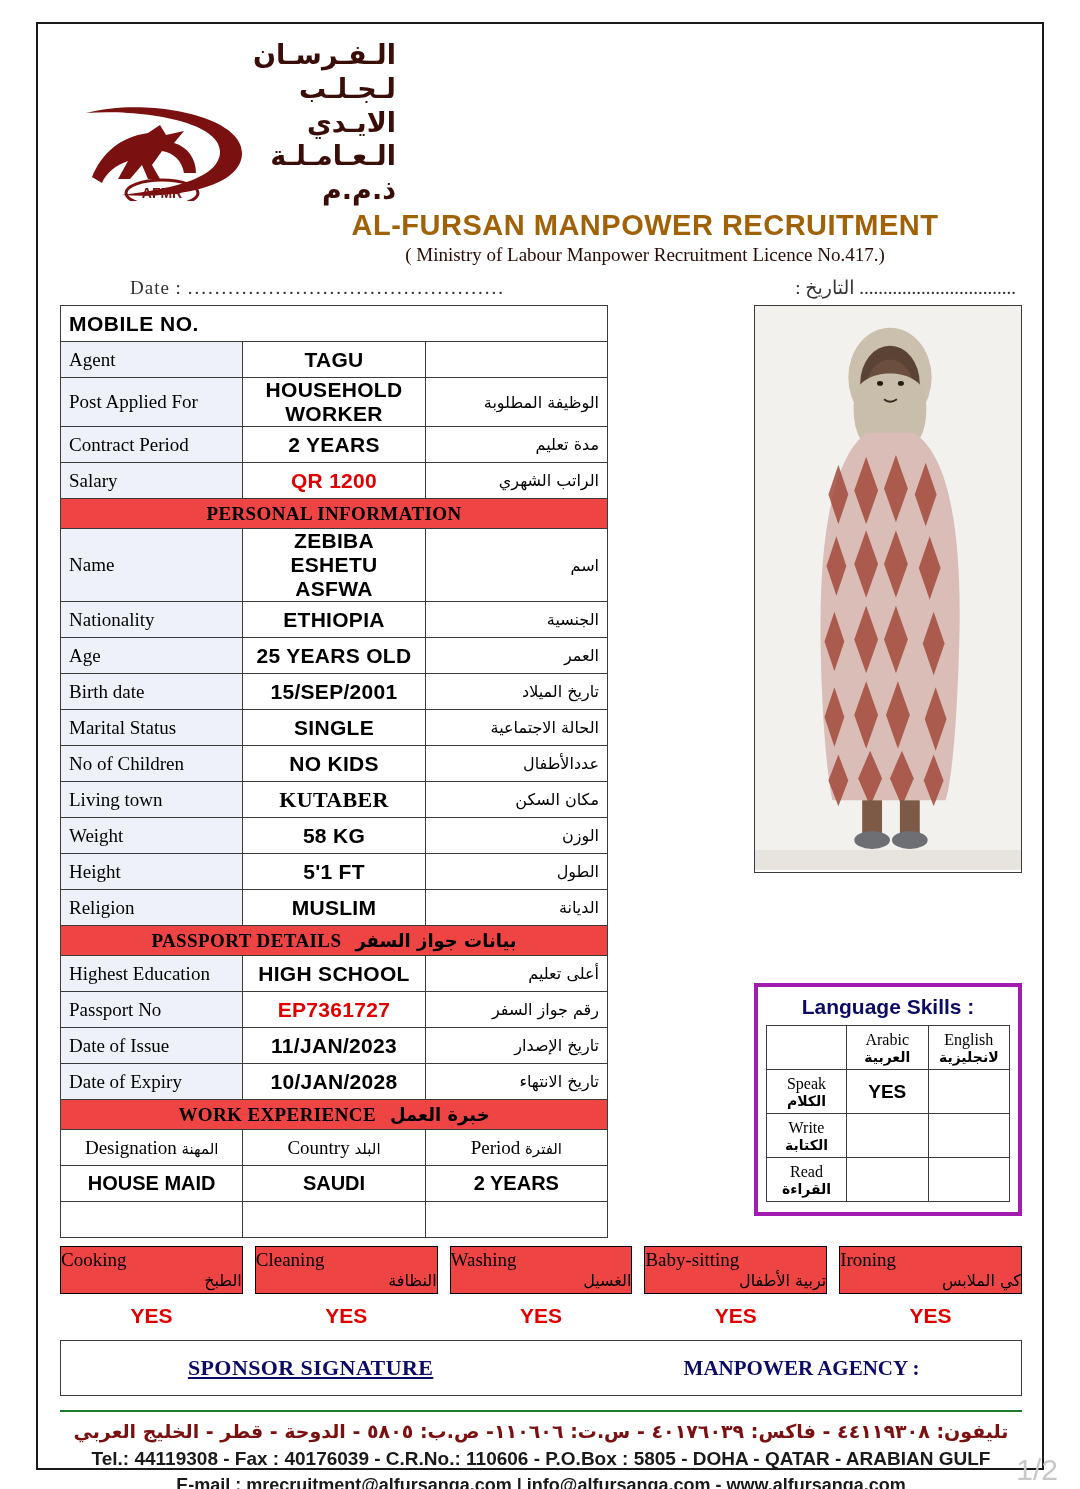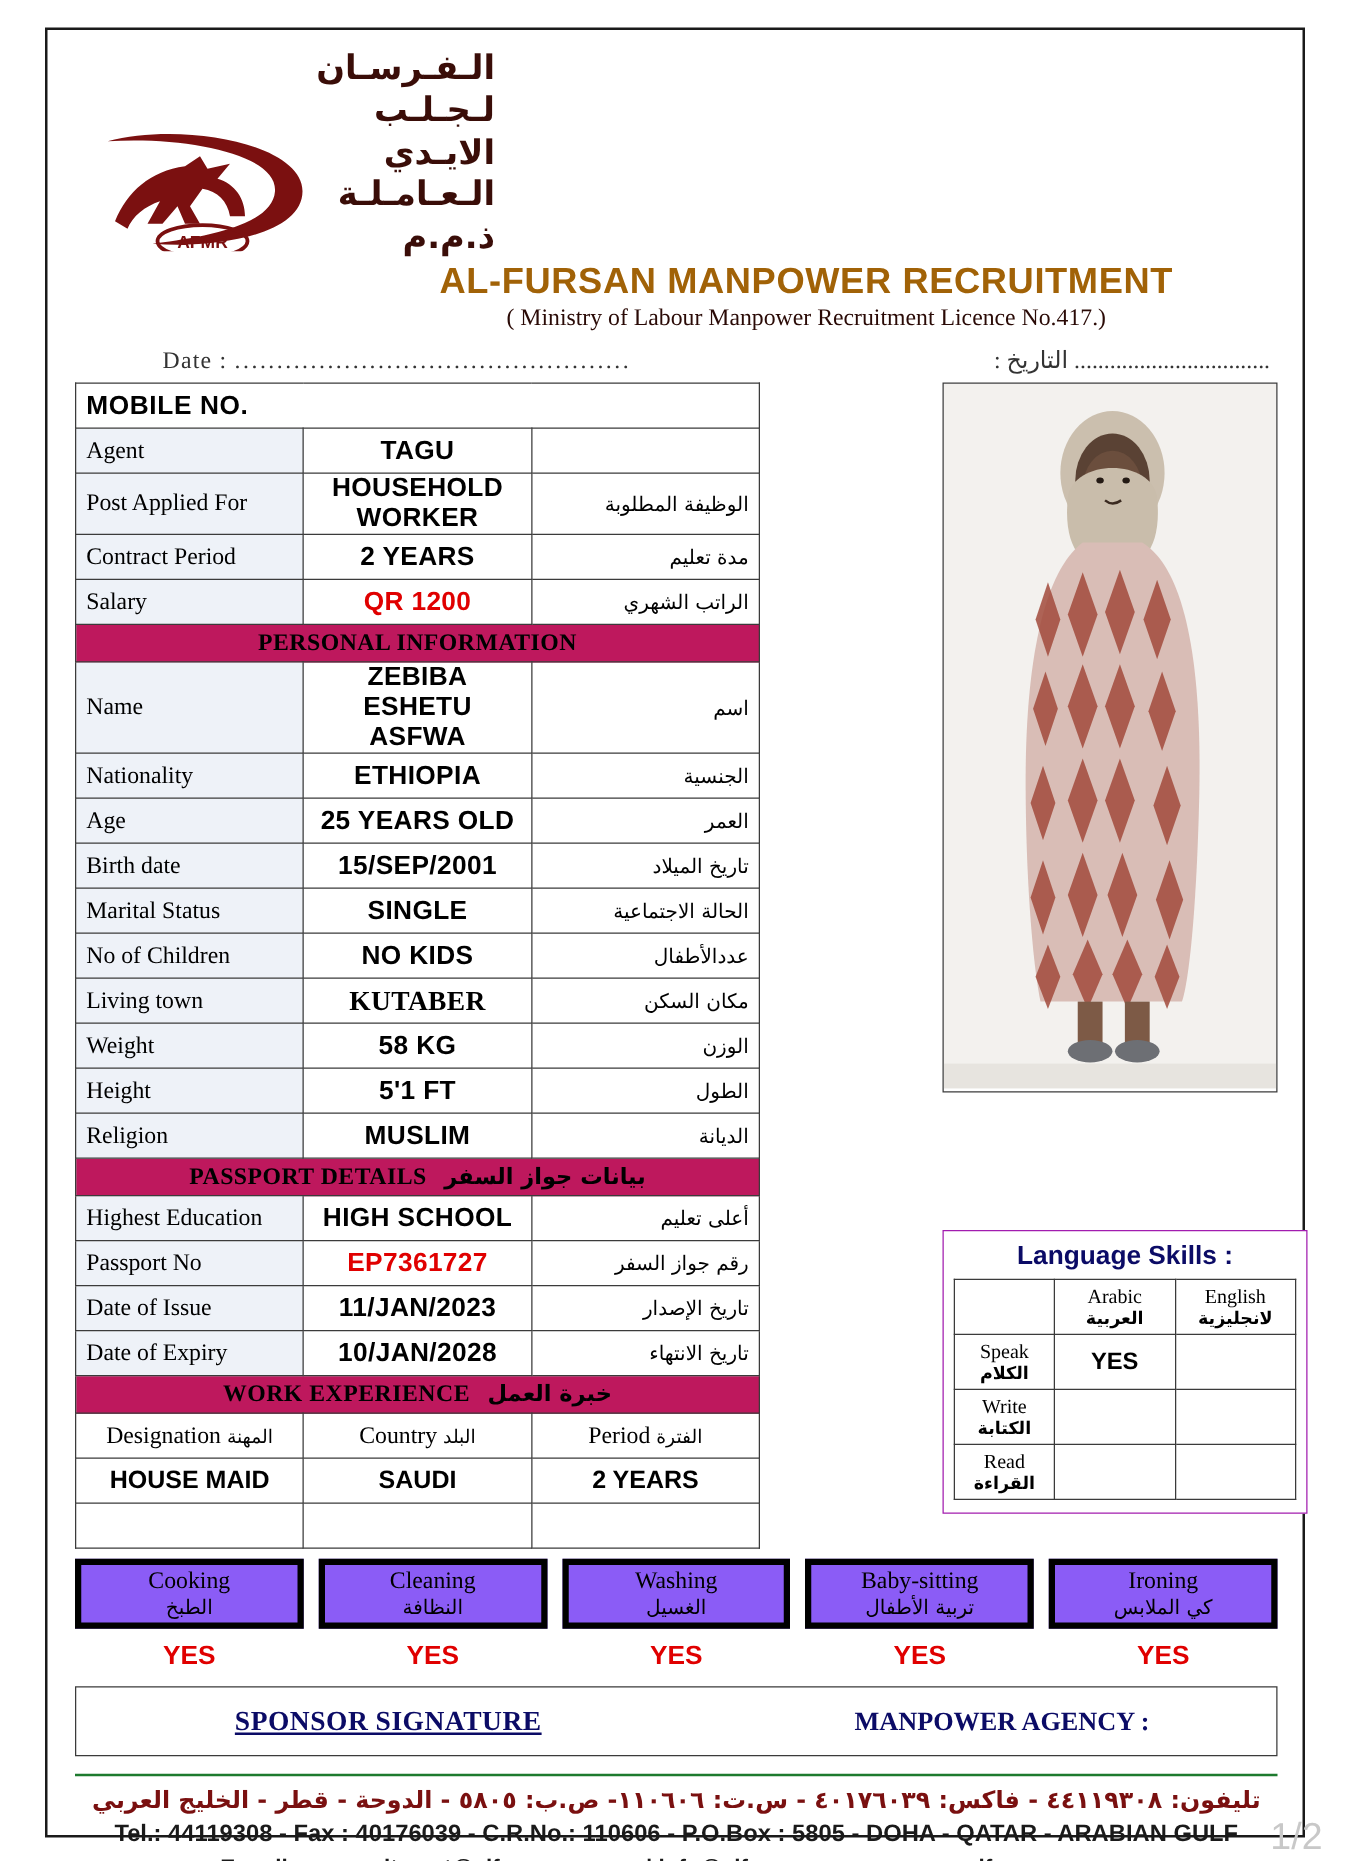--- a/index.html
+++ b/index.html
@@ -111,21 +111,21 @@
     font-size: 16px;
   }
   .mobile-row td {
     height: 40px;
     font-family: "Liberation Sans", sans-serif;
     font-weight: bold;
     font-size: 21px;
     letter-spacing: .5px;
   }
   .section {
-    background: #be185d;
+    background: #ef4444;
     text-align: center;
     font-weight: bold;
     height: 30px !important;
   }
   .section .en {
     font-family: "Liberation Serif", serif;
     font-size: 19px;
     font-weight: bold;
     letter-spacing: .4px;
   }
@@ -168,22 +168,22 @@
     border: 1px solid #3b3b3b;
     background: #fff;
     overflow: hidden;
   }
   .photo-inner { position: absolute; inset: 0; }
 
   
   .lang-box {
     position: absolute;
     left: 716px; top: 684px;
-    width: 292px;
-    border: 1px solid #a21caf;
+    width: 268px;
+    border: 4px solid #a21caf;
     background: #fff;
     padding: 6px 8px 10px 8px;
   }
   .lang-title {
     text-align: center;
     font-family: "Liberation Sans", sans-serif;
     font-weight: bold;
     font-size: 21px;
     color: #0b0b66;
     margin: 2px 0 6px 0;
@@ -218,23 +218,22 @@
 
   
   .skills {
     display: flex;
     gap: 12px;
     margin-top: 8px;
     width: 962px;
   }
   .skill { flex: 1; }
   .skill .head {
-    border: 5px solid #000000;
-    background: #8b5cf6;
-    text-align: center;
+    border: 1px solid #000000;
+    background: #ef4444;
     padding: 2px 0 3px 0;
   }
   .skill .head .en {
     font-family: "Liberation Serif", serif;
     font-size: 19px;
     display: block;
     line-height: 1.15;
   }
   .skill .head .arx {
     font-family: "DejaVu Sans", sans-serif;

